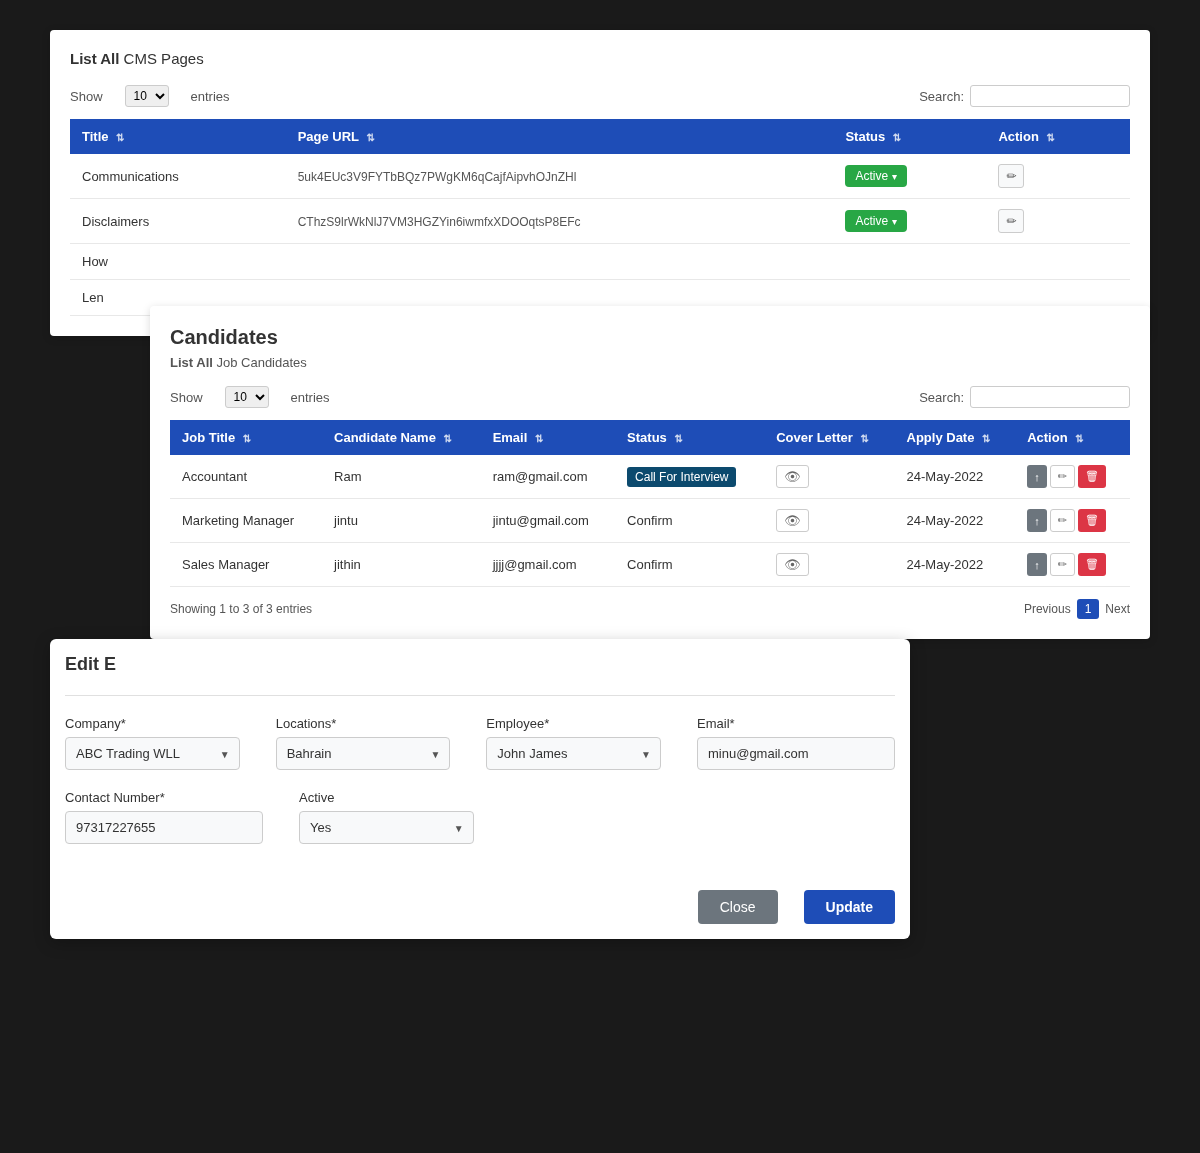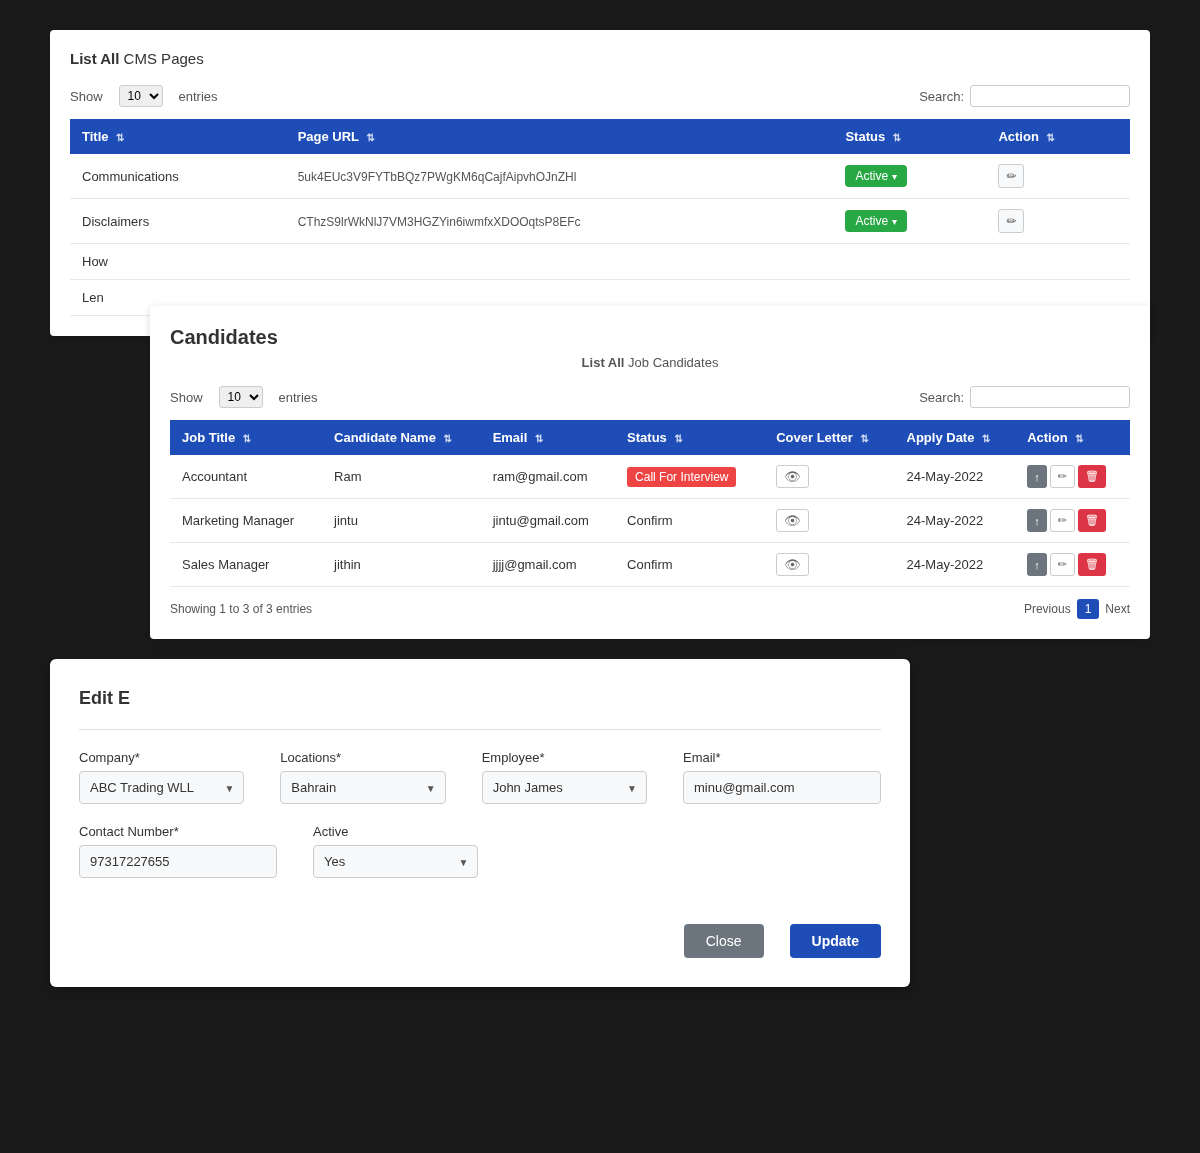--- a/index.html
+++ b/index.html
@@ -43,21 +43,21 @@
     .table-controls {
       display: flex;
       align-items: center;
       justify-content: space-between;
       margin-bottom: 12px;
     }
 
     .show-entries {
       display: flex;
       align-items: center;
-      gap: 16px;
+      gap: 22px;
       color: #555;
     }
 
     .show-entries select {
       border: 1px solid #ccc;
       border-radius: 3px;
       padding: 2px 4px;
       font-size: 12px;
     }
 
@@ -153,28 +153,27 @@
       font-size: 20px;
       font-weight: bold;
       color: #333;
       margin-bottom: 6px;
     }
 
     .candidates-subtitle {
       font-size: 13px;
       color: #555;
       margin-bottom: 16px;
-      text-align: center;
     }
     .candidates-subtitle span {
       font-weight: normal;
     }
 
     .status-call {
-      background: #ef4444;
+      background: #0c4a6e;
       color: #fff;
       padding: 3px 8px;
       border-radius: 3px;
       font-size: 12px;
       white-space: nowrap;
     }
 
     .status-confirm {
       color: #333;
       font-size: 13px;
@@ -252,25 +251,24 @@
       color: #fff;
       padding: 3px 8px;
       border-radius: 3px;
       font-size: 12px;
     }
 
     
     .edit-modal {
       background: #fff;
       border-radius: 6px;
-      padding: 29px;
+      padding: 15px;
       box-shadow: 0 4px 16px rgba(0,0,0,0.25);
       position: relative;
       z-index: 10;
-      margin-top: 20px;
       margin-left: 0;
       width: 860px;
     }
 
     .modal-title {
       font-size: 18px;
       font-weight: bold;
       color: #333;
       margin-bottom: 20px;
     }

